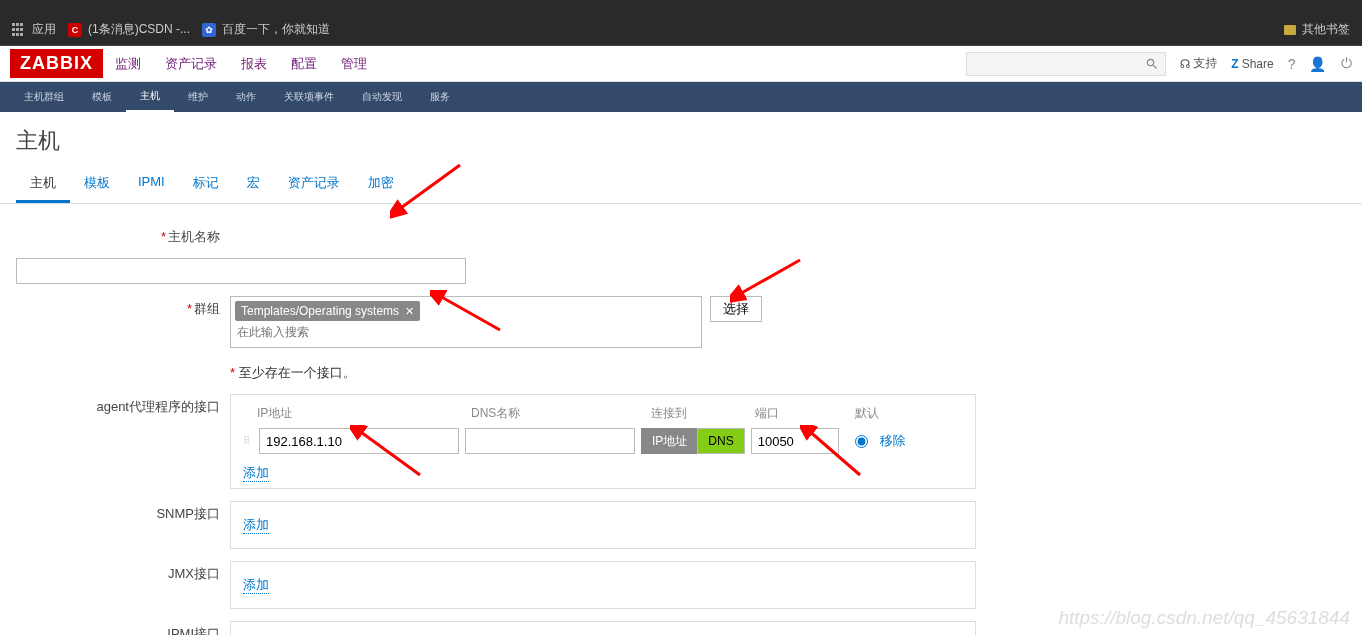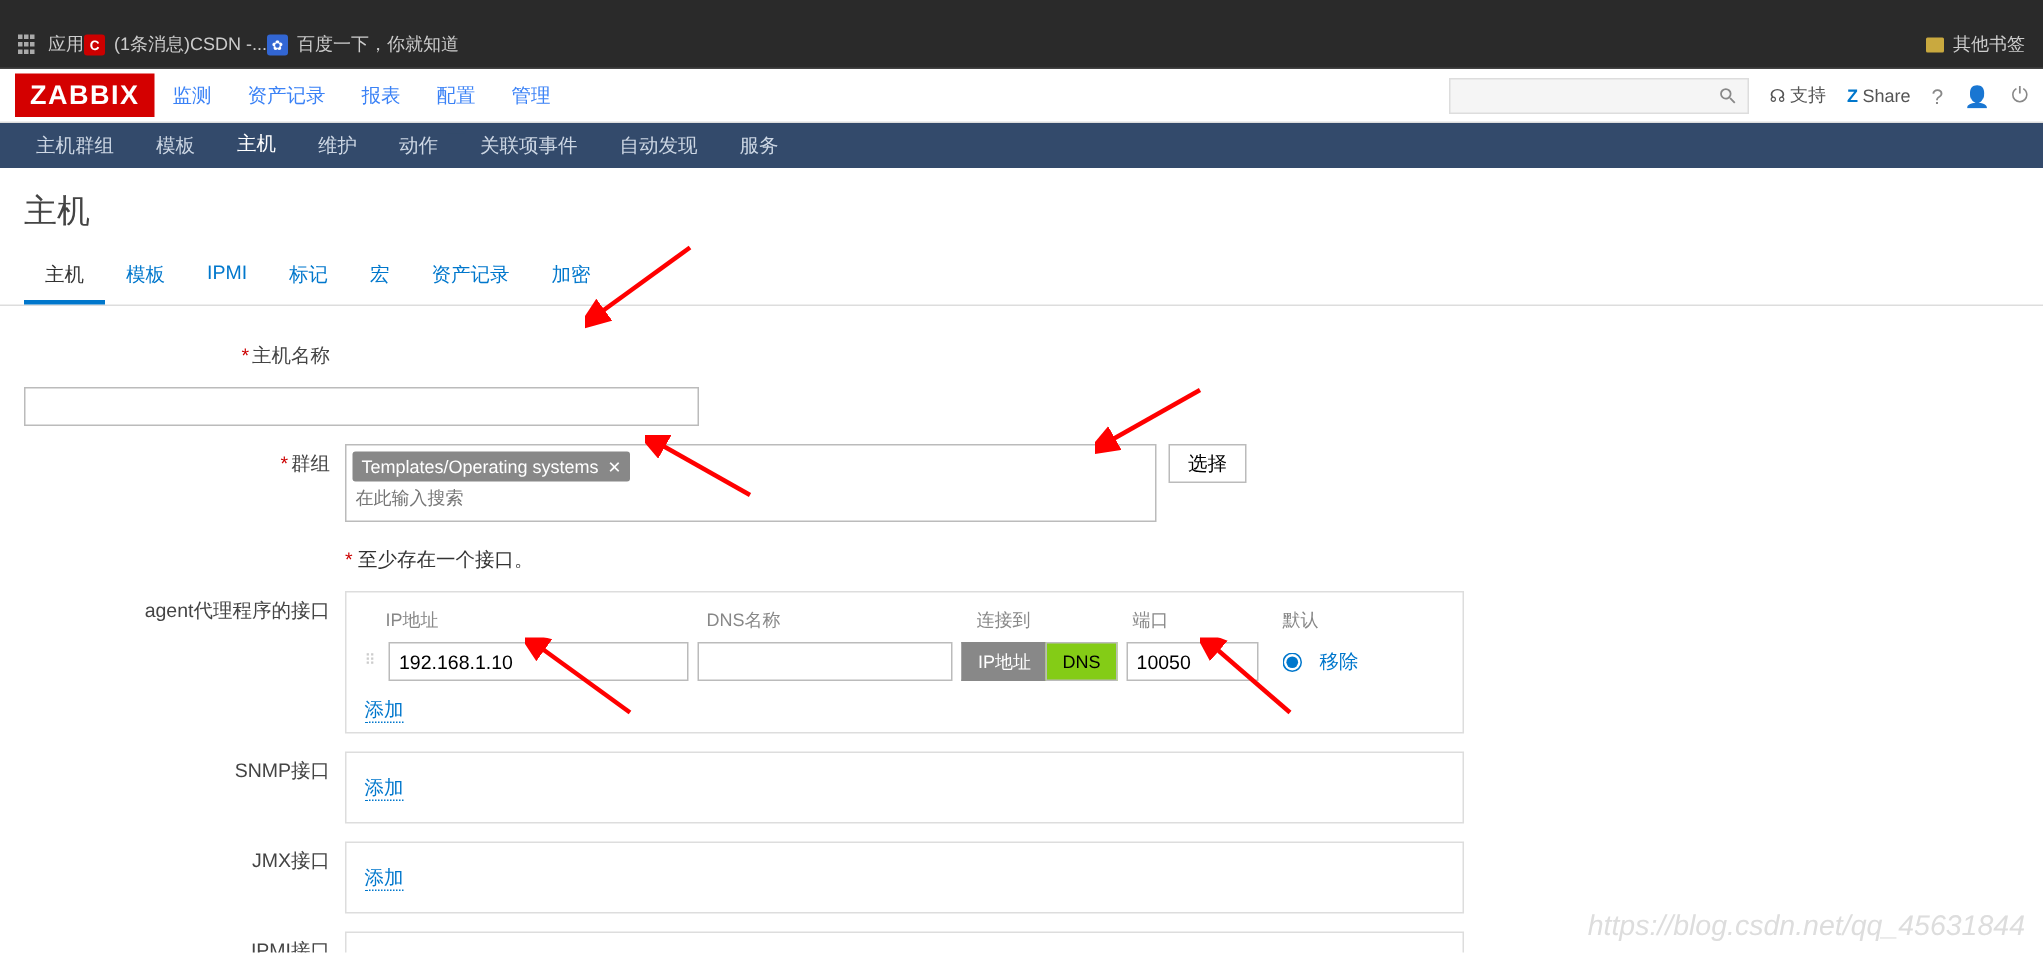--- a/index.html
+++ b/index.html
@@ -1,58 +1,58 @@
 <!DOCTYPE html>
 <html><head>
 <meta charset="utf-8">
 <style>
 * { box-sizing: border-box; margin: 0; padding: 0; }
 body { font-family: Arial, "Microsoft YaHei", sans-serif; font-size: 13px; background: #fff; color: #333; width: 1362px; height: 635px; overflow: hidden; position: relative; }
 
 .browser-top { height: 14px; background: #2a2a2a; display: flex; align-items: center; padding: 0 10px; color: #bbb; font-size: 10px; }
-.browser-bookmarks { height: 32px; background: #2a2a2a; display: flex; align-items: center; padding: 0 12px; color: #ccc; font-size: 12px; gap: 0; border-bottom: 1px solid #444; }
+.browser-bookmarks { height: 32px; background: #2a2a2a; display: flex; align-items: center; padding: 0 12px; color: #ccc; font-size: 12px; gap: 12px; border-bottom: 1px solid #444; }
 .bookmark-item { display: flex; align-items: center; gap: 6px; cursor: pointer; }
 .apps-icon { width: 14px; height: 14px; display: inline-flex; flex-wrap: wrap; gap: 1px; }
 .apps-icon span { width: 3px; height: 3px; background: #aaa; }
 .csdn-icon { width: 14px; height: 14px; background: #c00; border-radius: 2px; display: inline-flex; align-items: center; justify-content: center; color: #fff; font-size: 9px; font-weight: bold; }
 .baidu-icon { width: 14px; height: 14px; background: #3266d3; border-radius: 2px; display: inline-flex; align-items: center; justify-content: center; color: #fff; font-size: 9px; }
 .bookmarks-right { margin-left: auto; display: flex; align-items: center; gap: 6px; }
 .folder-icon { width: 12px; height: 10px; background: #c9a93f; border-radius: 1px; }
 
 .top-nav { height: 36px; background: #fff; display: flex; align-items: center; padding: 0 10px; border-bottom: 1px solid #ddd; }
 .logo { background: #d40000; color: #fff; font-weight: bold; font-size: 18px; padding: 4px 10px; letter-spacing: 1px; }
-.nav-item { padding: 10px 12px; color: #3b82f6; cursor: pointer; font-size: 13px; position: relative; }
+.nav-item { padding: 10px 12px; color: #701a75; cursor: pointer; font-size: 13px; position: relative; }
 .nav-item.active::after { content: ""; position: absolute; bottom: -6px; left: 50%; transform: translateX(-50%); border: 6px solid transparent; border-bottom-color: #334a6b; }
 .top-right { margin-left: auto; display: flex; align-items: center; gap: 14px; }
 .search-box { width: 200px; height: 24px; background: #f5f5f5; border: 1px solid #ddd; display: flex; align-items: center; padding: 0 6px; }
 .search-box input { flex: 1; border: none; background: transparent; outline: none; font-size: 12px; }
 .search-icon-svg { width: 14px; height: 14px; fill: #888; }
 .top-link { color: #555; font-size: 12px; cursor: pointer; display: flex; align-items: center; gap: 3px; }
 .icon-btn { color: #888; font-size: 14px; cursor: pointer; }
 
 .sub-nav { height: 30px; background: #334a6b; display: flex; align-items: center; padding: 0 10px; }
-.sub-nav-item { color: #cdd7e4; padding: 7px 14px; font-size: 13px; cursor: pointer; }
+.sub-nav-item { color: #cdd7e4; padding: 7px 14px; font-size: 10px; cursor: pointer; }
 .sub-nav-item.active { border-bottom: 3px solid #fff; color: #fff; }
 
 .page-title { font-size: 22px; color: #444; padding: 14px 16px 10px; }
 
 .tabs { display: flex; padding: 0 16px; border-bottom: 1px solid #ddd; }
 .tab { padding: 8px 14px; color: #0077cc; cursor: pointer; font-size: 13px; }
 .tab.active { color: #333; border-bottom: 3px solid #0077cc; }
 
 .form-area { padding: 20px 16px; }
 .form-row { display: flex; align-items: flex-start; margin-bottom: 12px; }
 .form-label { width: 214px; text-align: right; padding-right: 10px; color: #444; padding-top: 4px; font-size: 13px; }
 .form-label .req { color: #c00; margin-right: 2px; }
 .form-control { flex: 0 0 auto; }
 .text-input { width: 450px; height: 26px; border: 1px solid #bbb; padding: 0 6px; font-size: 13px; }
 .text-input.short { width: 200px; }
 .text-input.port { width: 88px; }
 
-.tag-box { width: 541px; min-height: 48px; border: 1px solid #bbb; padding: 4px; }
+.tag-box { width: 472px; min-height: 48px; border: 1px solid #bbb; padding: 4px; }
 .tag { display: inline-flex; align-items: center; background: #888; color: #fff; padding: 3px 6px; font-size: 12px; border-radius: 2px; gap: 6px; }
 .tag-x { cursor: pointer; font-size: 11px; }
 .tag-search { display: block; width: 100%; border: none; outline: none; padding: 4px 2px; font-size: 12px; color: #999; }
 .select-btn { height: 26px; padding: 0 12px; border: 1px solid #bbb; background: #fff; cursor: pointer; font-size: 13px; margin-left: 8px; }
 
 .note-text { color: #333; font-size: 13px; padding-top: 4px; }
 .note-text .req { color: #c00; }
 
 .iface-box { width: 746px; border: 1px solid #ddd; padding: 10px 12px 6px; }
 .iface-header { display: flex; color: #888; font-size: 12px; margin-bottom: 6px; }

